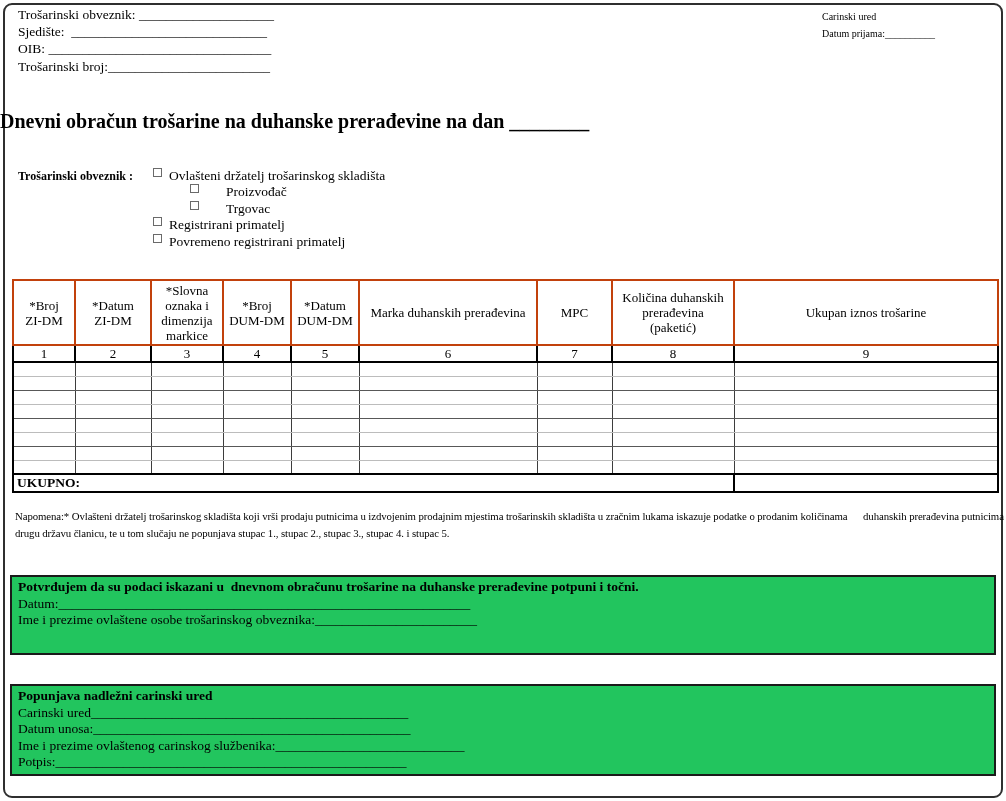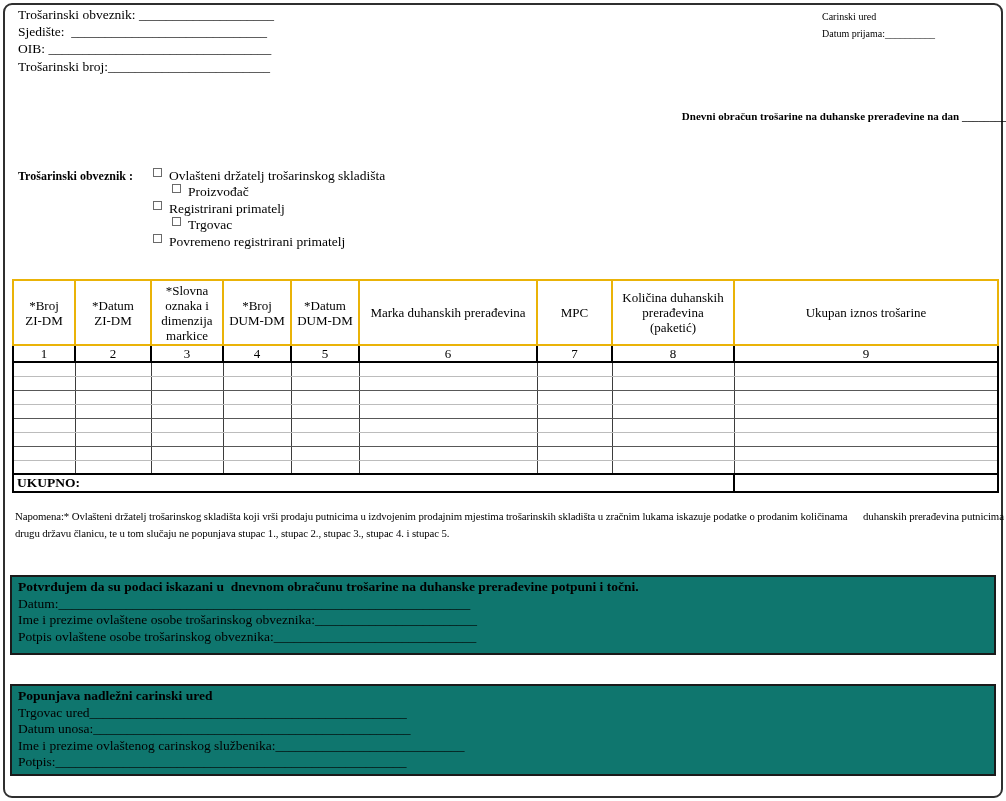--- a/index.html
+++ b/index.html
@@ -9,53 +9,53 @@
     font-family:"Liberation Serif","DejaVu Serif",serif;
   }
   .page-border{position:absolute;inset:3px;border:2px solid #2f2f2f;border-radius:9px;pointer-events:none;}
   .pre{white-space:pre;}
 
   
   .hdr-left{position:absolute;left:18px;top:6px;font-size:13.5px;line-height:17.2px;}
   .hdr-right{position:absolute;left:822px;top:8px;font-size:10px;line-height:17px;}
 
   
-  .title{position:absolute;left:0;top:110px;width:100%;text-align:right;font-weight:bold;font-size:11px;}
+  .title{position:absolute;left:0;top:110px;width:100%;text-align:left;font-weight:bold;font-size:20px;}
 
   
   .obv-label{position:absolute;left:18px;top:169px;font-weight:bold;font-size:12px;}
   .options{position:absolute;left:153px;top:168px;font-size:13.5px;}
   .opt{height:16.4px;display:flex;align-items:flex-start;}
-  .opt.indent{margin-left:19px;}
+  .opt.indent{margin-left:37px;gap:20px;}
   .cb{display:inline-block;width:7px;height:7px;border:1px solid #6a6a6a;margin-right:7px;flex:none;background:#fff;}
 
   
   .tbl{position:absolute;left:12px;top:279px;}
   table{border-collapse:collapse;table-layout:fixed;width:985px;border:2px solid #000;font-size:13px;}
   thead tr{height:65px;}
-  th{border:2px solid #eab308;font-weight:normal;text-align:center;vertical-align:middle;
+  th{border:2px solid #c2410c;font-weight:normal;text-align:center;vertical-align:middle;
      white-space:pre-line;line-height:15px;padding:1px;}
   tr.numrow{height:17px;}
   tr.numrow td{border:2px solid #000;text-align:center;padding:0;line-height:15px;}
   tbody.grid tr{height:14px;}
   tbody.grid td{border-left:1.5px solid #3d3d3d;padding:0;}
   tbody.grid td:first-child{border-left:none;}
   tbody.grid tr.light td{border-bottom:1px solid #bcbcbc;}
   tbody.grid tr.dark td{border-bottom:1px solid #585858;}
   tbody.grid tr:last-child td{border-bottom:none;}
   tr.totalrow{height:18px;}
   tr.totalrow td{border-top:2px solid #000;padding:0 0 0 3px;font-weight:bold;font-size:13.5px;vertical-align:middle;}
   tr.totalrow td.tv{border-left:2px solid #000;}
 
   
   .napomena{position:absolute;left:15px;top:508px;font-size:10.8px;line-height:17px;letter-spacing:-0.1px;}
 
   
   .formbox{position:absolute;left:10px;box-sizing:border-box;width:986px;border:2px solid #1a1a1a;
-           padding:2px 6px 0;font-size:13.5px;line-height:16.6px;background:#0f766e;}
+           padding:2px 6px 0;font-size:13.5px;line-height:16.6px;background:#22c55e;}
   .box1{top:575px;height:80px;}
   .box2{top:684px;height:92px;}
   .box-title{font-weight:bold;}
 </style>
 </head>
 <body>
 
 <div class="page-border"></div>
 
 <div class="hdr-left">
@@ -75,27 +75,27 @@
 <div class="obv-label pre">Trošarinski obveznik :</div>
 <div class="options">
   <div class="opt">
     <span class="cb"></span>
     <span class="pre">Ovlašteni držatelj trošarinskog skladišta</span>
   </div>
   <div class="opt indent">
     <span class="cb"></span>
     <span class="pre">Proizvođač</span>
   </div>
+  <div class="opt indent">
+    <span class="cb"></span>
+    <span class="pre">Trgovac</span>
+  </div>
   <div class="opt">
     <span class="cb"></span>
     <span class="pre">Registrirani primatelj</span>
-  </div>
-  <div class="opt indent">
-    <span class="cb"></span>
-    <span class="pre">Trgovac</span>
   </div>
   <div class="opt">
     <span class="cb"></span>
     <span class="pre">Povremeno registrirani primatelj</span>
   </div>
 </div>
 
 <div class="tbl">
   <table>
     <colgroup>
@@ -243,22 +243,21 @@
 
 <div class="napomena">
   <div class="pre">Napomena:* Ovlašteni držatelj trošarinskog skladišta koji vrši prodaju putnicima u izdvojenim prodajnim mjestima trošarinskih skladišta u zračnim lukama iskazuje podatke o prodanim količinama      duhanskih prerađevina putnicima u</div>
   <div class="pre">drugu državu članicu, te u tom slučaju ne popunjava stupac 1., stupac 2., stupac 3., stupac 4. i stupac 5.</div>
 </div>
 
 <div class="formbox box1">
   <div class="box-title pre">Potvrđujem da su podaci iskazani u  dnevnom obračunu trošarine na duhanske prerađevine potpuni i točni.</div>
   <div class="pre">Datum:_____________________________________________________________</div>
   <div class="pre">Ime i prezime ovlaštene osobe trošarinskog obveznika:________________________</div>
-  <div class="pre">Potpis ovlaštene osobe trošarinskog obveznika:______________________________</div>
 </div>
 
 <div class="formbox box2">
   <div class="box-title pre">Popunjava nadležni carinski ured</div>
-  <div class="pre">Trgovac ured_______________________________________________</div>
+  <div class="pre">Carinski ured_______________________________________________</div>
   <div class="pre">Datum unosa:_______________________________________________</div>
   <div class="pre">Ime i prezime ovlaštenog carinskog službenika:____________________________</div>
   <div class="pre">Potpis:____________________________________________________</div>
 </div>
 
 </body></html>

